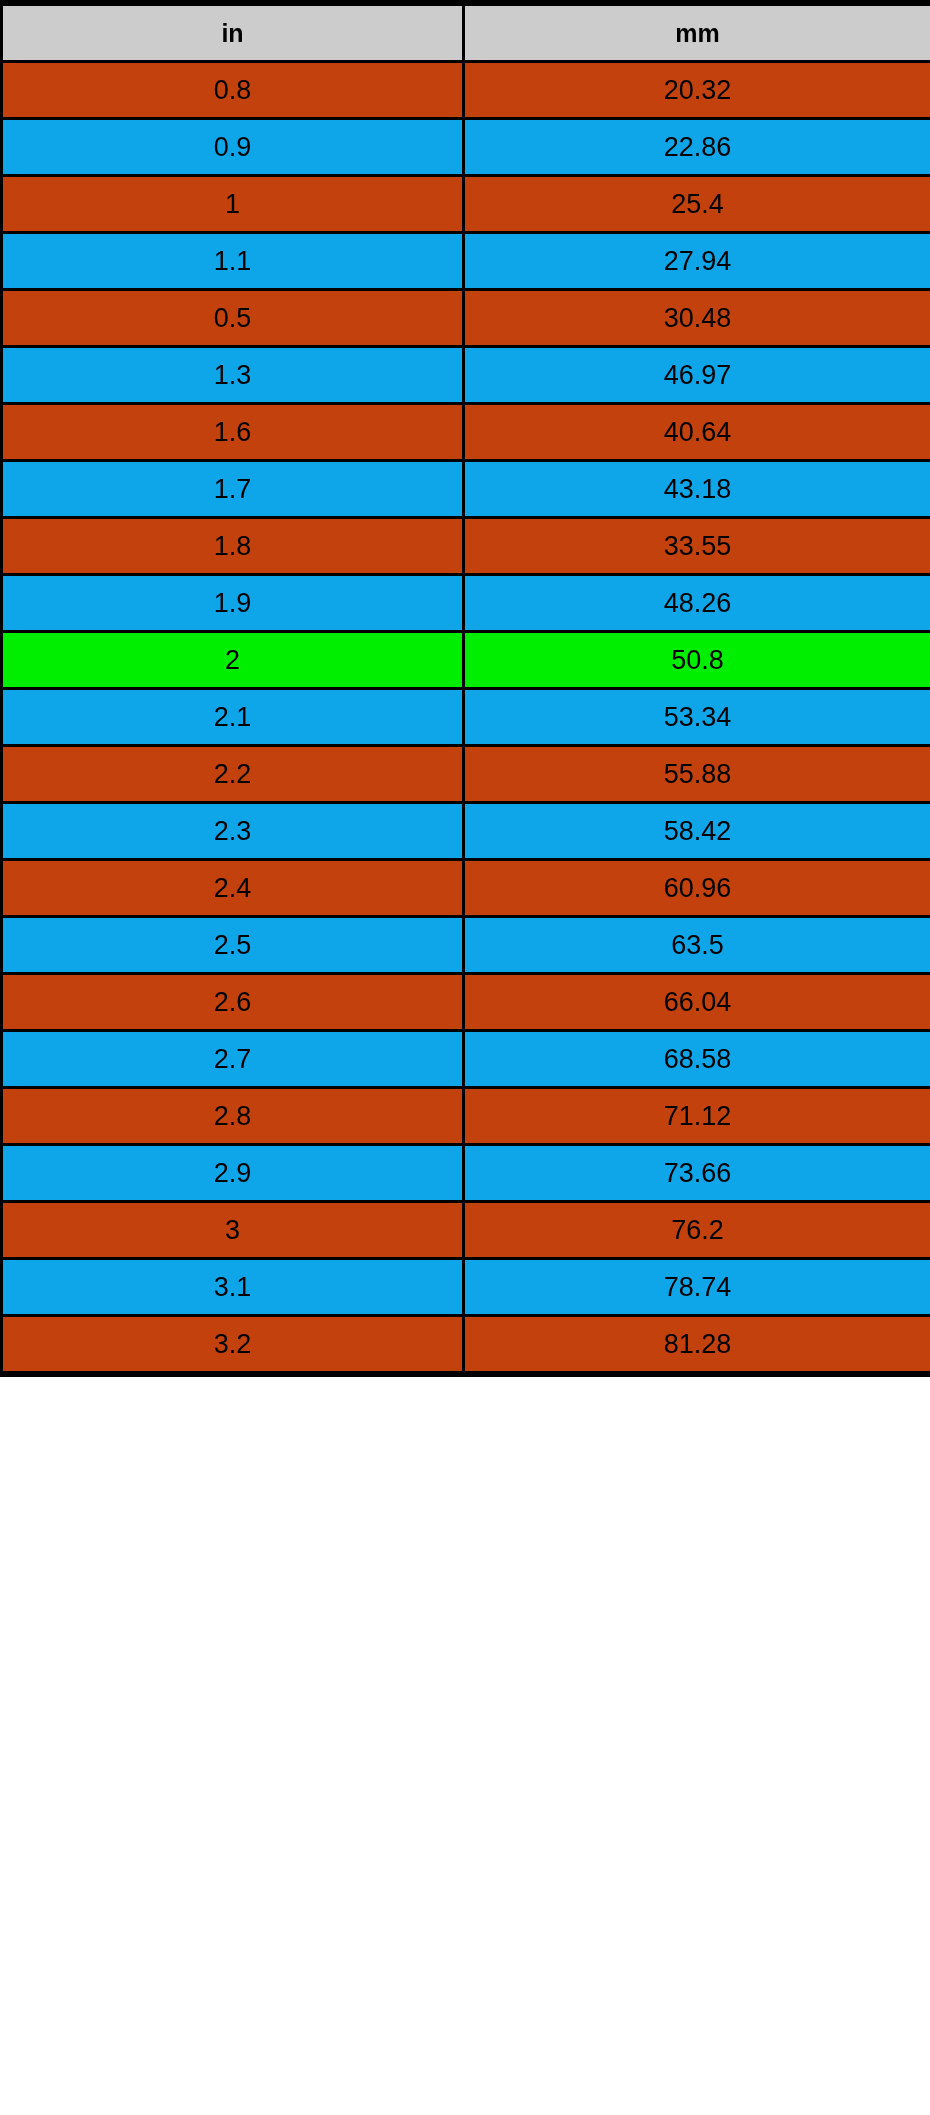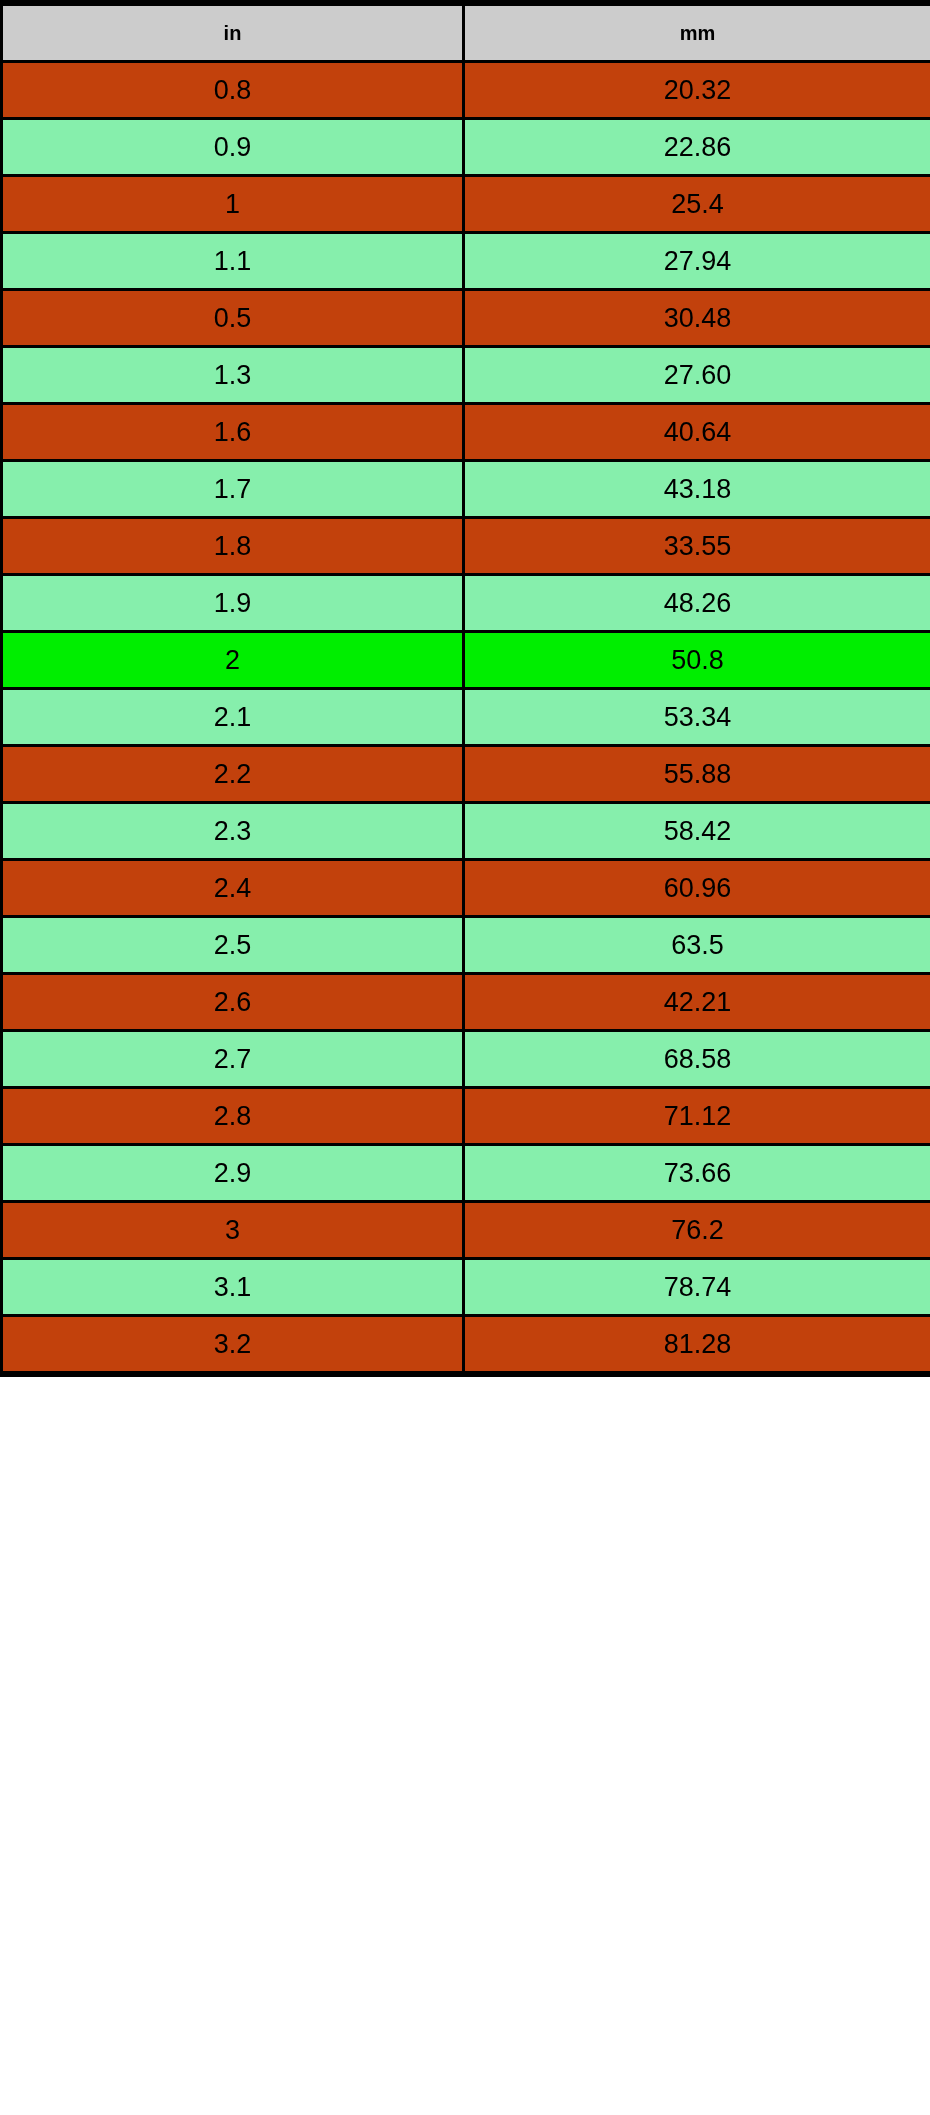--- a/index.html
+++ b/index.html
@@ -33,25 +33,25 @@
     height: 54px;
     padding: 0;
     color: #000000;
     font-size: 27px;
     line-height: 1;
     font-weight: normal;
   }
   table.conv thead th {
     background: #cccccc;
     font-weight: bold;
-    font-size: 20px;
+    font-size: 25px;
     height: 54px;
   }
   table.conv tbody tr.odd td { background: #c2410c; }
-  table.conv tbody tr.even td { background: #86efac; margin-top: 16px; }
+  table.conv tbody tr.even td { background: #0ea5e9; margin-top: 16px; }
   table.conv tbody tr.highlight td { background: #00ee00; }
   table.conv td.col-in,
   table.conv td.col-mm { letter-spacing: 0px; }
 </style>
 </head>
 <body>
 
 <div id="conversion-table-wrap">
   <table class="conv">
     <colgroup>
@@ -80,21 +80,21 @@
         <tr class="even">
           <td class="col-in">1.1</td>
           <td class="col-mm">27.94</td>
         </tr>
         <tr class="odd">
           <td class="col-in">0.5</td>
           <td class="col-mm">30.48</td>
         </tr>
         <tr class="even">
           <td class="col-in">1.3</td>
-          <td class="col-mm">27.60</td>
+          <td class="col-mm">46.97</td>
         </tr>
         <tr class="odd">
           <td class="col-in">1.6</td>
           <td class="col-mm">40.64</td>
         </tr>
         <tr class="even">
           <td class="col-in">1.7</td>
           <td class="col-mm">43.18</td>
         </tr>
         <tr class="odd">
@@ -124,21 +124,21 @@
         <tr class="odd">
           <td class="col-in">2.4</td>
           <td class="col-mm">60.96</td>
         </tr>
         <tr class="even">
           <td class="col-in">2.5</td>
           <td class="col-mm">63.5</td>
         </tr>
         <tr class="odd">
           <td class="col-in">2.6</td>
-          <td class="col-mm">42.21</td>
+          <td class="col-mm">66.04</td>
         </tr>
         <tr class="even">
           <td class="col-in">2.7</td>
           <td class="col-mm">68.58</td>
         </tr>
         <tr class="odd">
           <td class="col-in">2.8</td>
           <td class="col-mm">71.12</td>
         </tr>
         <tr class="even">

